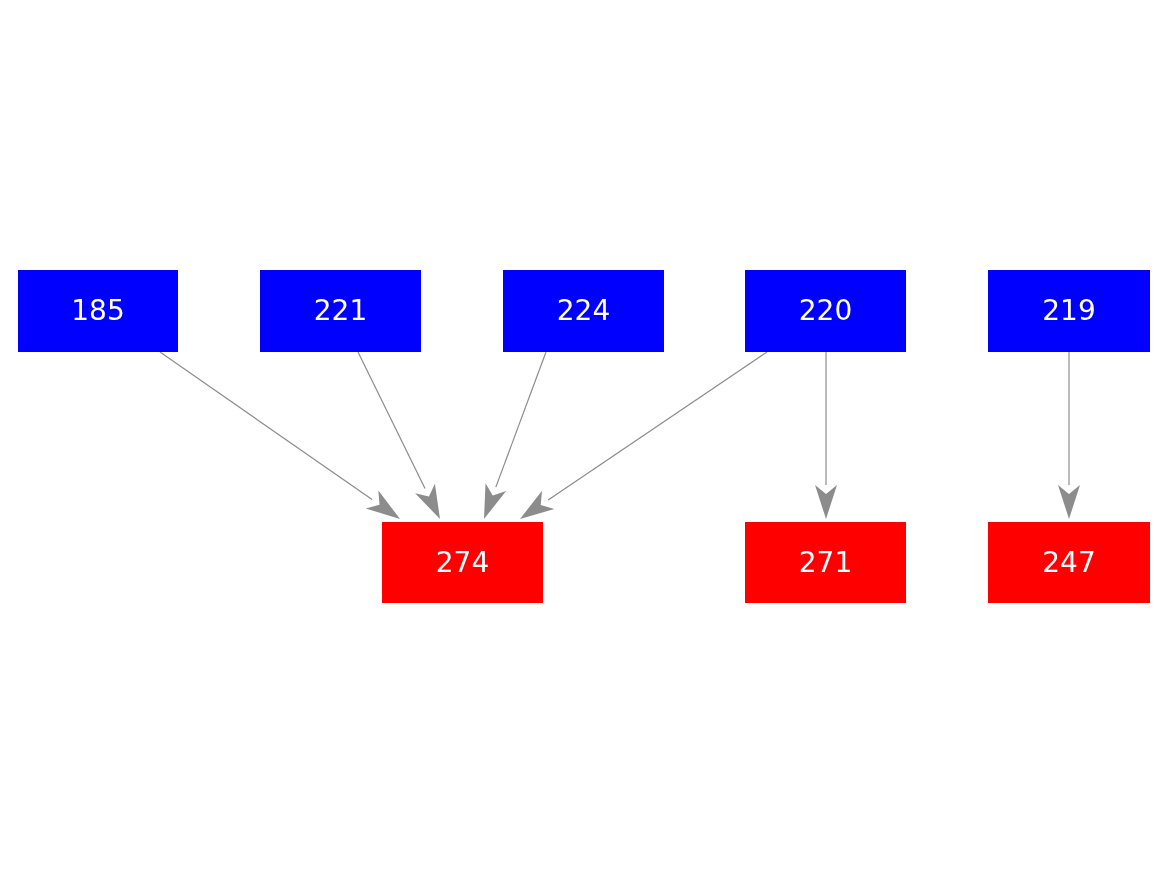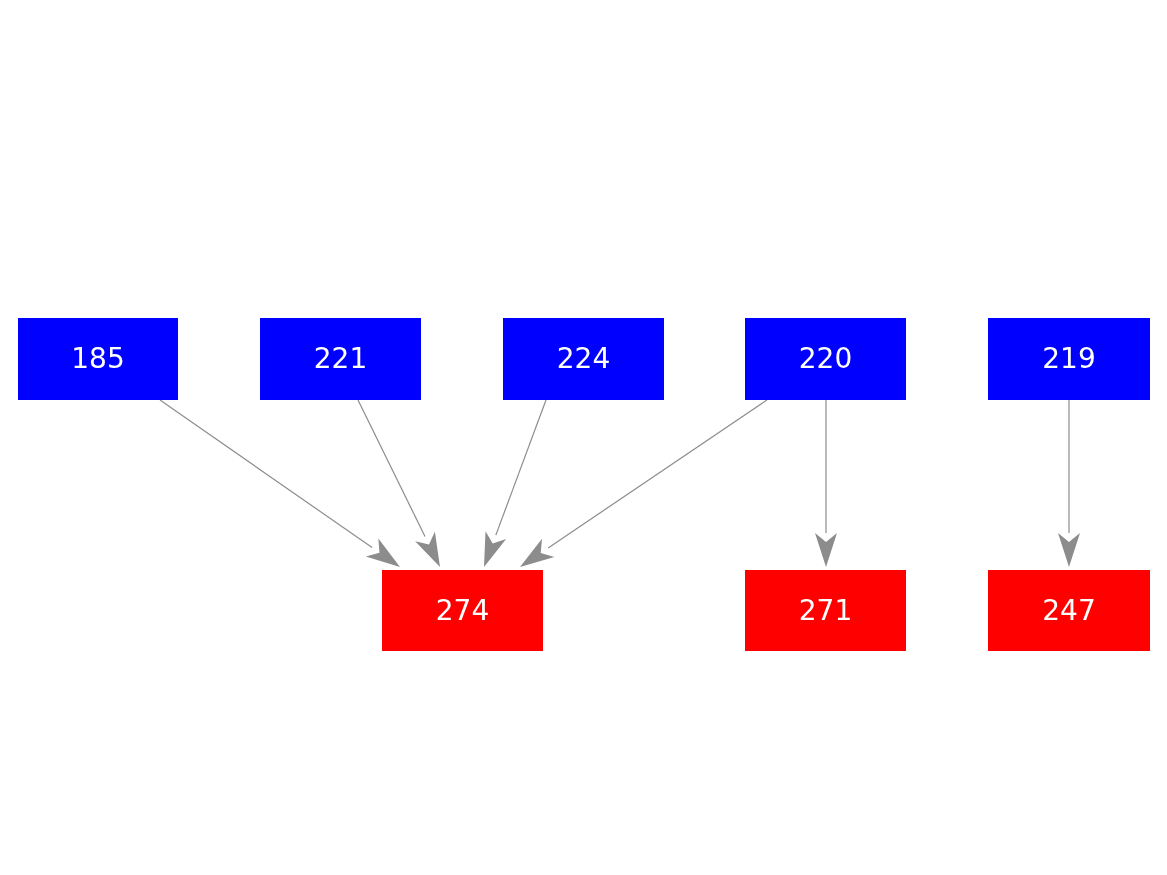--- a/index.html
+++ b/index.html
@@ -14,21 +14,20 @@
     font-family: "DejaVu Sans", sans-serif;
     overflow: hidden;
     position: relative;
   }
   #graph-canvas {
     position: absolute;
     left: 0;
     top: 0;
     width: 1167px;
     height: 796px;
-    margin-top: 48px;
   }
   svg.graph-svg {
     position: absolute;
     left: 0;
     top: 0;
     width: 1167px;
     height: 875px;
     display: block;
   }
   .node-rect {

